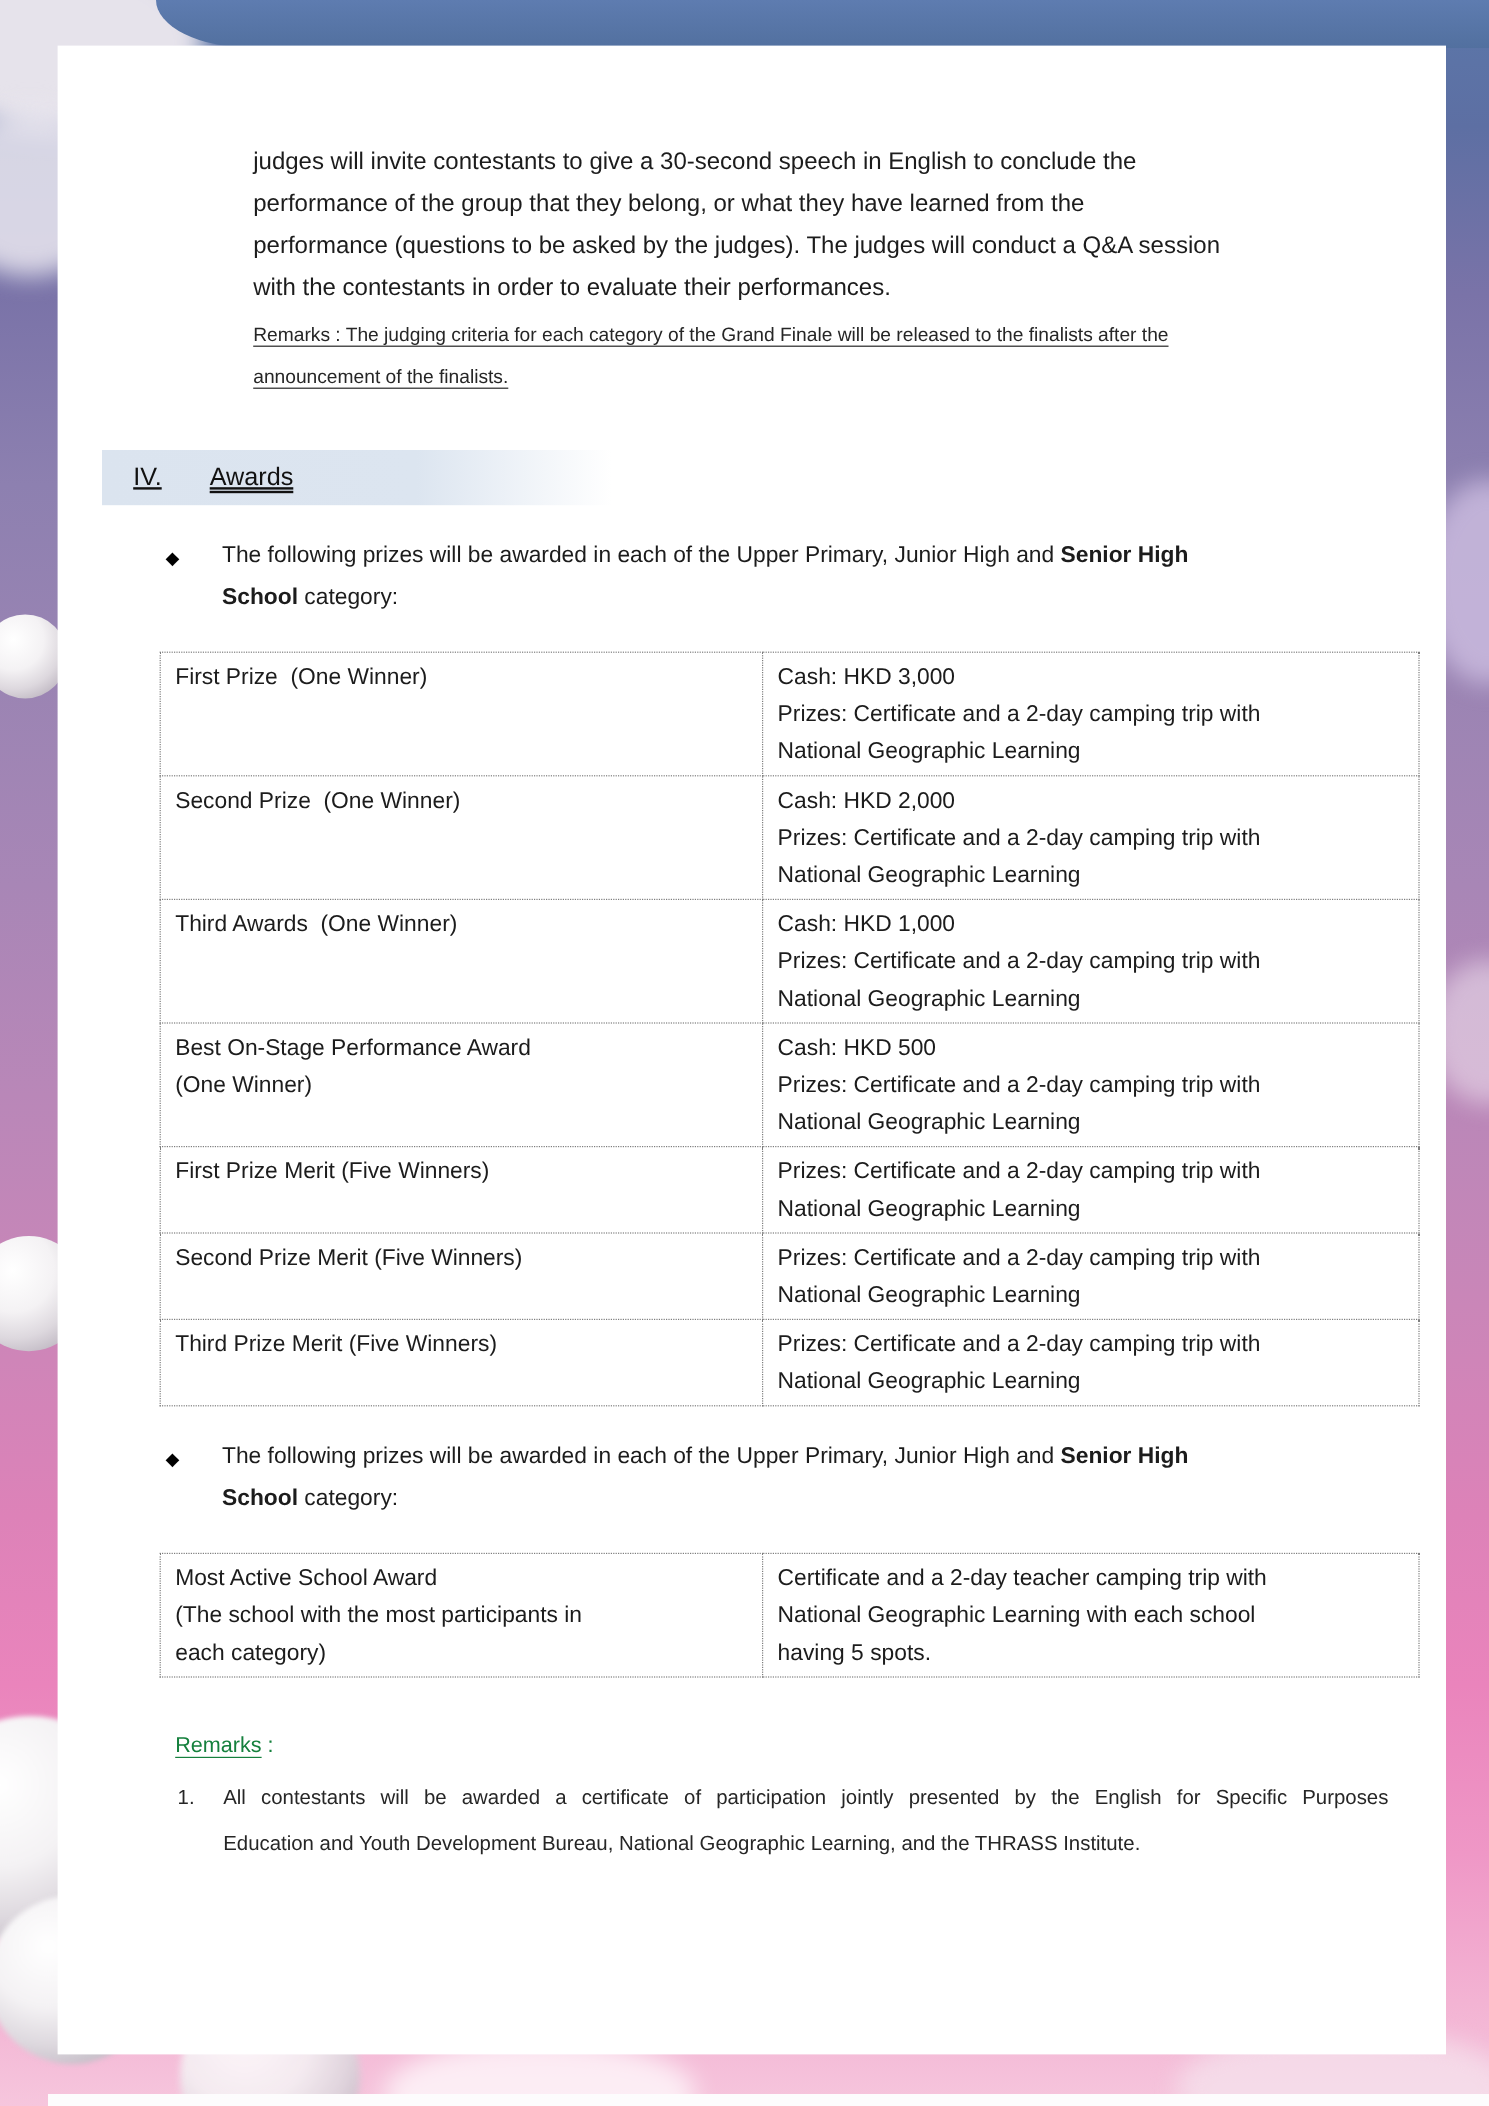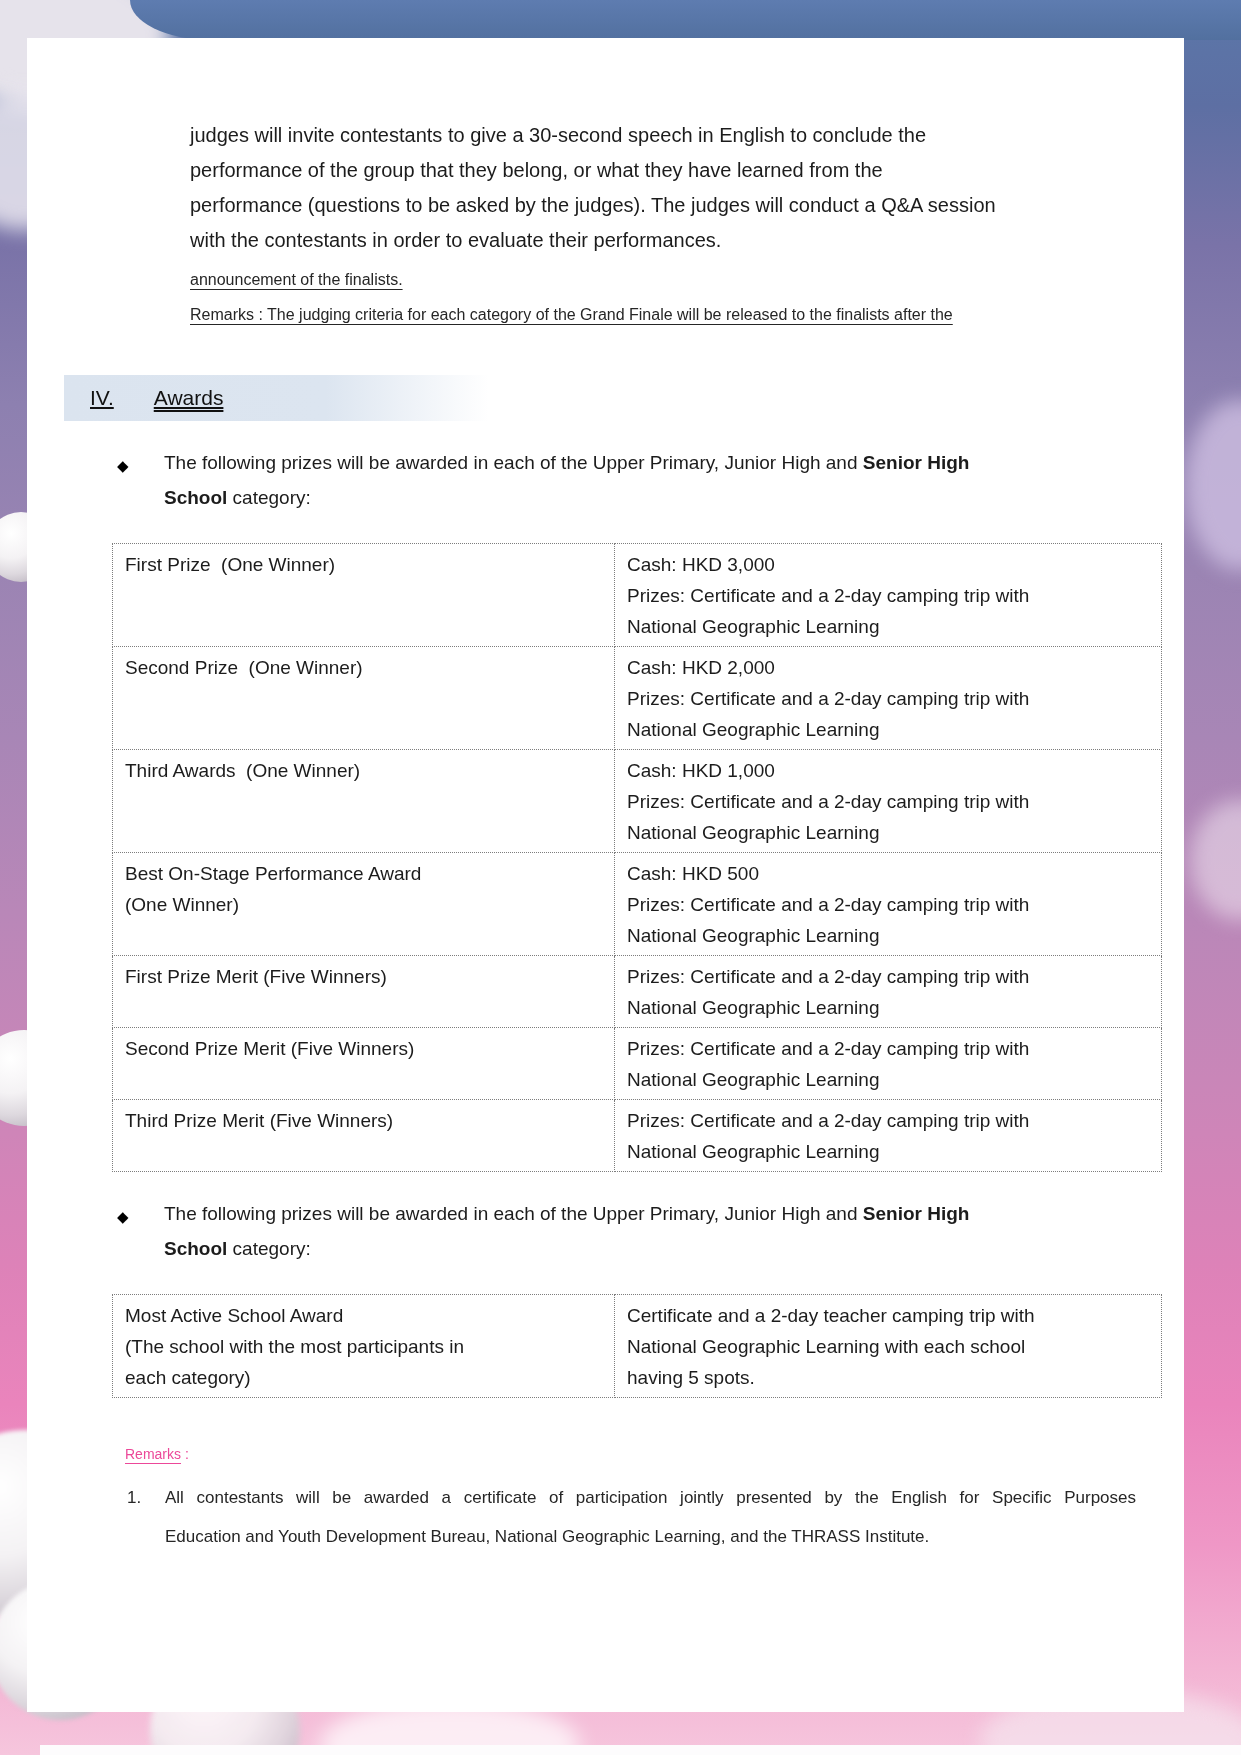--- a/index.html
+++ b/index.html
@@ -16,21 +16,21 @@
          background:radial-gradient(circle at 36% 30%, #ffffff 0%, #f4f2f4 38%, #ddd8de 62%, #bcb4bf 84%, #aaa1ad 100%);}
   .cloud{position:absolute;border-radius:50%;filter:blur(10px);}
 
   .banner{position:absolute;left:130px;top:0;width:1111px;height:40px;
           background:linear-gradient(180deg,#5e7cb0 0%,#52709f 100%);
           border-bottom-left-radius:85px 42px;}
 
   .bottom-strip{position:absolute;left:40px;bottom:0;width:1201px;height:10px;background:#fdfcfd;}
 
   
-  .sheet{position:absolute;left:27px;top:38px;width:1157px;height:1674px;
+  .sheet{position:absolute;left:48px;top:38px;width:1157px;height:1674px;
          background:#ffffff;overflow:hidden;}
 
   .para{margin:80px 0 0 163px;font-size:20px;line-height:35px;color:#1c1c1c;}
   .para .line{white-space:pre;}
 
   .top-remarks{margin:4px 0 0 163px;font-size:16px;line-height:35px;color:#262626;}
   .top-remarks .line{white-space:pre;text-decoration:underline;text-underline-offset:4px;text-decoration-thickness:1px;}
 
   .section-bar{margin:43px 0 0 37px;width:452px;height:46px;display:flex;align-items:center;
                background:linear-gradient(90deg,#dbe4ef 0%,#dce5f0 58%,rgba(222,231,242,0) 94%);
@@ -44,21 +44,21 @@
   .semibold{font-weight:700;}
 
   table.prizes{border-collapse:collapse;margin:28px 0 0 85px;table-layout:fixed;width:999px;}
   table.prizes td{border:1px dotted #7d7d7d;vertical-align:top;padding:5px 12px 4px 12px;}
   table.prizes td.c1{width:477px;}
   table.prizes td.c2{width:522px;}
   .cl{font-size:19px;line-height:31px;white-space:pre;color:#1c1c1c;}
 
   .t2{margin-top:26px;}
 
-  .remarks-label{margin:44px 0 0 98px;font-size:14px;line-height:24px;color:#ec4899;}
+  .remarks-label{margin:44px 0 0 98px;font-size:18px;line-height:24px;color:#15803d;}
   .remarks-label .u{text-decoration:underline;text-underline-offset:4px;}
 
   .remark-item{position:relative;margin:12px 0 0 138px;width:971px;font-size:17px;line-height:39px;color:#262626;}
   .remark-item .num{position:absolute;left:-38px;top:0;}
   .jline{text-align:justify;text-align-last:justify;}
   .jline.last{text-align-last:left;}
 </style>
 </head>
 <body>
 
@@ -83,22 +83,22 @@
   <div class="sheet">
 
     <div class="para">
       <div class="line">judges will invite contestants to give a 30-second speech in English to conclude the</div>
       <div class="line">performance of the group that they belong, or what they have learned from the</div>
       <div class="line">performance (questions to be asked by the judges). The judges will conduct a Q&amp;A session</div>
       <div class="line">with the contestants in order to evaluate their performances.</div>
     </div>
 
     <div class="top-remarks">
+      <div class="line">Remarks : The judging criteria for each category of the Grand Finale will be released to the finalists after the</div>
       <div class="line">announcement of the finalists.</div>
-      <div class="line">Remarks : The judging criteria for each category of the Grand Finale will be released to the finalists after the</div>
     </div>
 
     <div class="section-bar">
       <span class="section-numeral">IV.</span>
       <span class="section-title">Awards</span>
     </div>
 
     <div class="bullet-block">
       <span class="diamond">◆</span>
       <div class="line"><span>The following prizes will be awarded in each of the Upper Primary, Junior High and </span><span class="semibold">Senior High</span></div>

